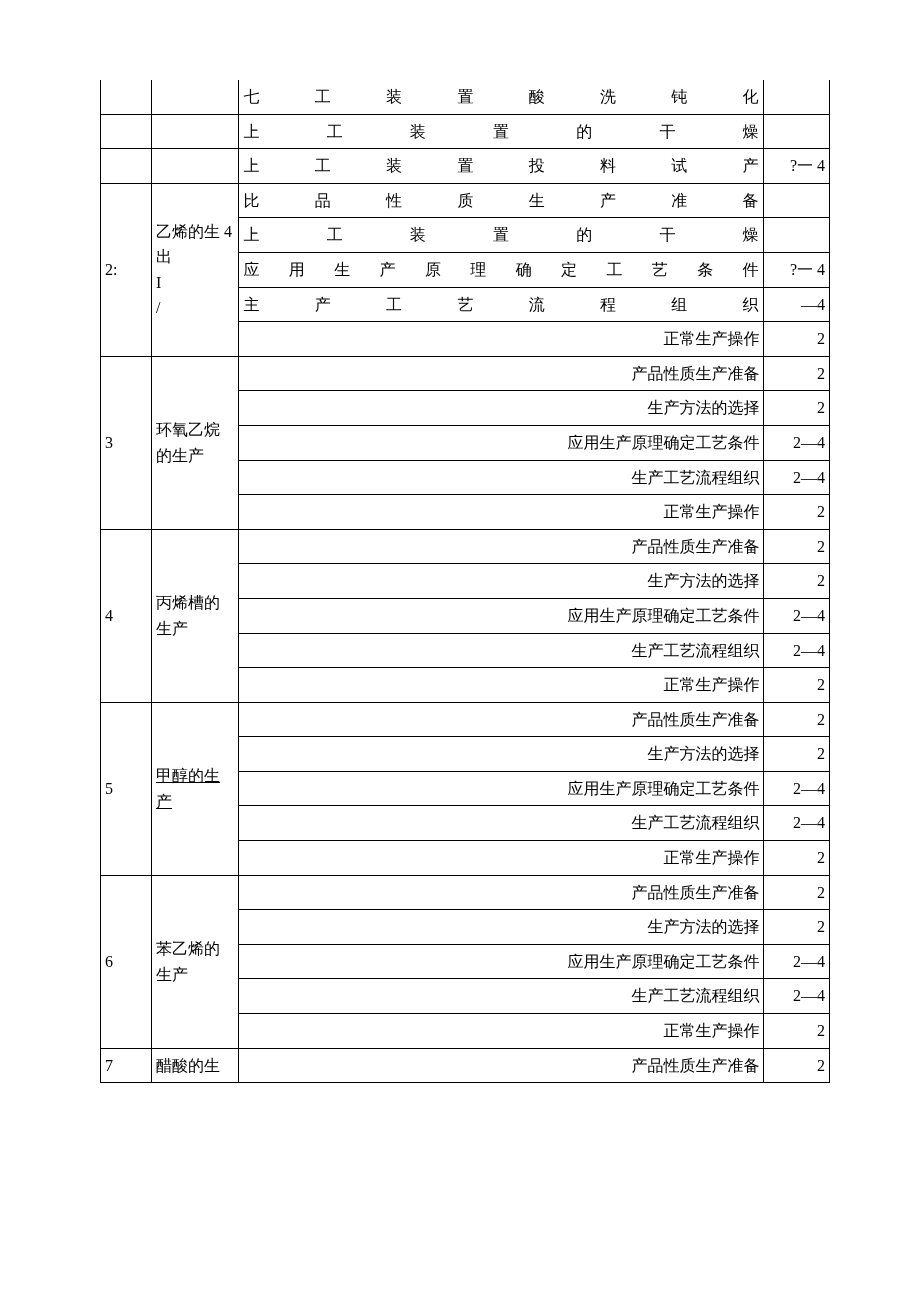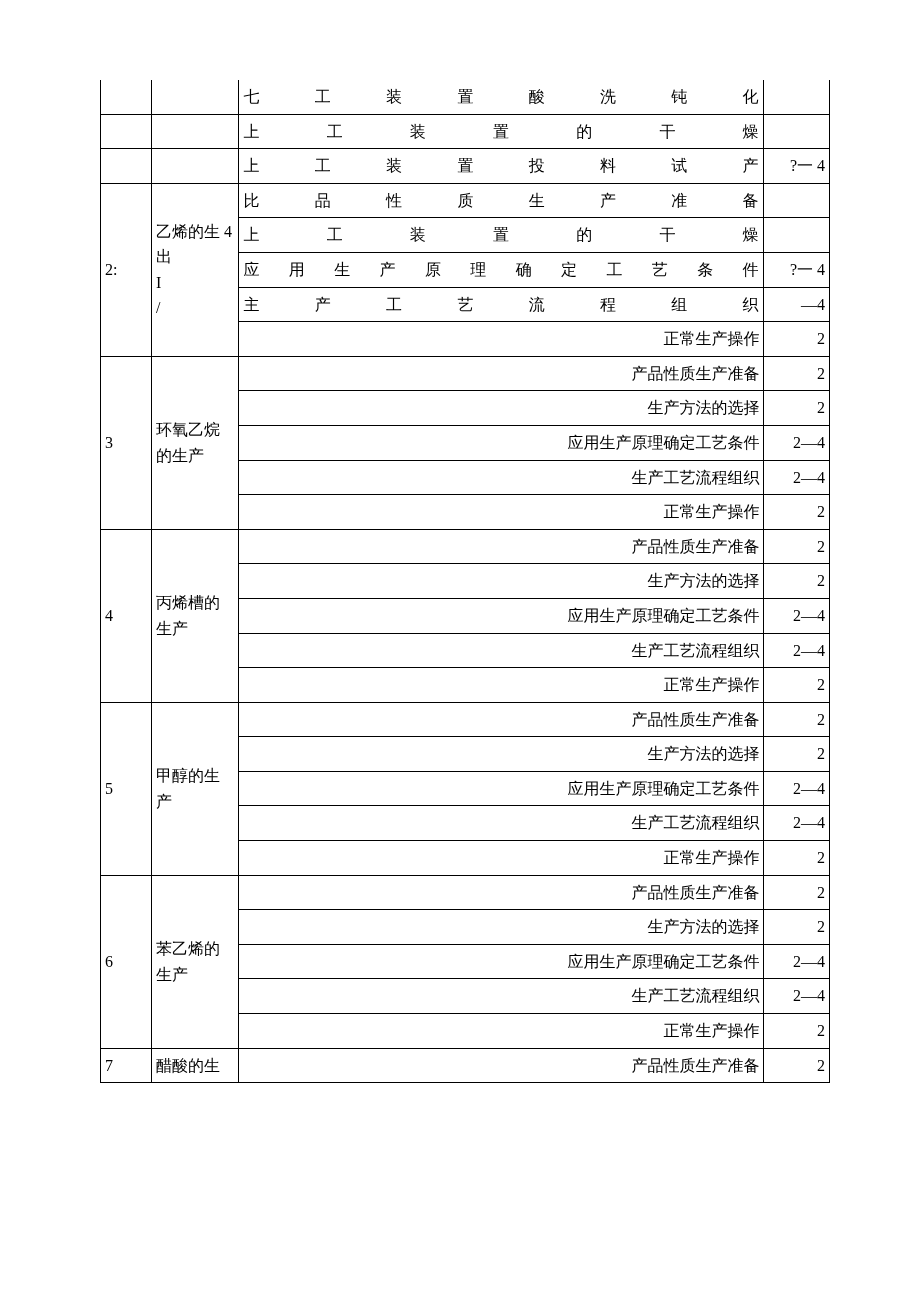--- a/index.html
+++ b/index.html
@@ -122,21 +122,21 @@
       <tr>
         <td class="col-content">生产工艺流程组织</td>
         <td class="col-hours">2—4</td>
       </tr>
       <tr>
         <td class="col-content">正常生产操作</td>
         <td class="col-hours">2</td>
       </tr>
       <tr>
         <td class="col-num" rowspan="5">5</td>
-        <td class="col-name" rowspan="5" style="white-space: pre-line;">甲醇的生产</td>
+        <td class="col-name" rowspan="5" style="white-space: pre-line; text-decoration: underline;">甲醇的生产</td>
         <td class="col-content">产品性质生产准备</td>
         <td class="col-hours">2</td>
       </tr>
       <tr>
         <td class="col-content">生产方法的选择</td>
         <td class="col-hours">2</td>
       </tr>
       <tr>
         <td class="col-content">应用生产原理确定工艺条件</td>
         <td class="col-hours">2—4</td>

